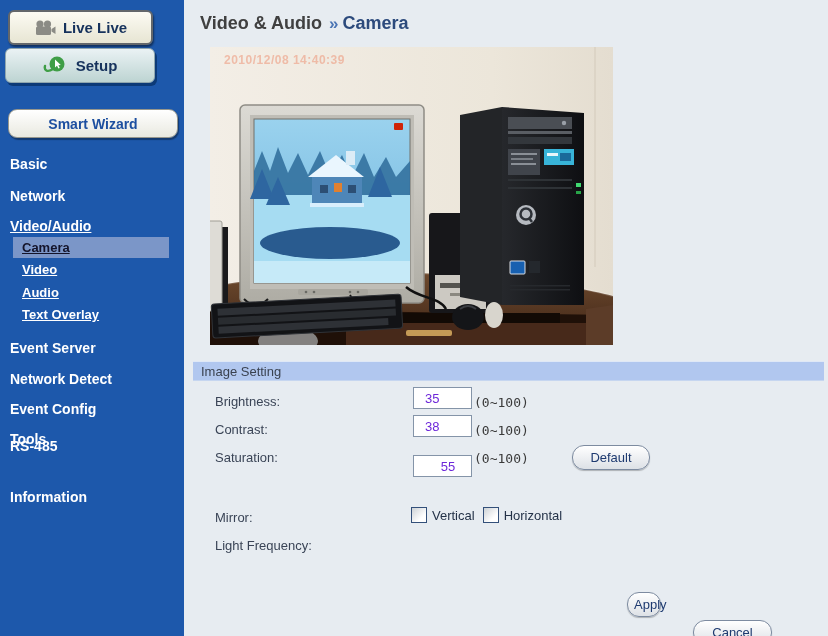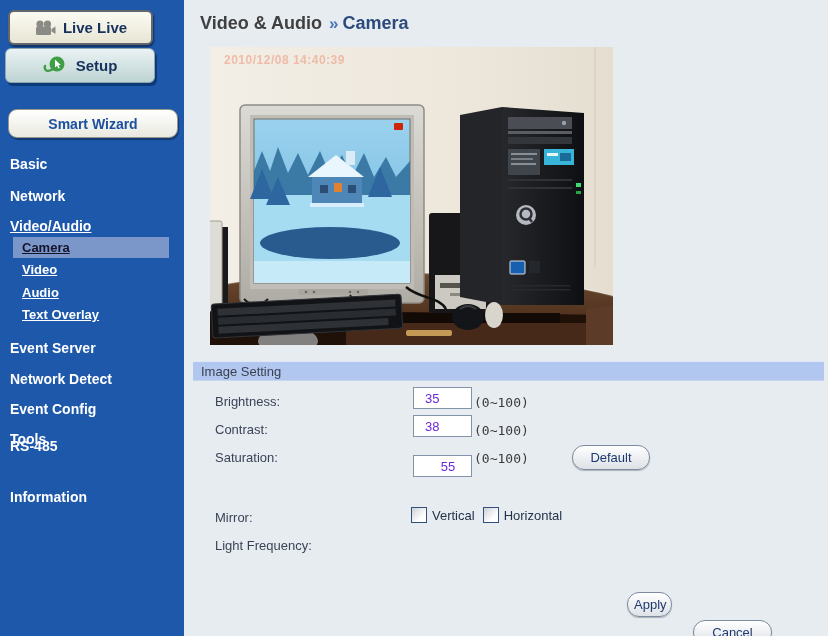--- a/index.html
+++ b/index.html
@@ -56,21 +56,21 @@
   .radio{width:12px;height:12px;border:1px solid #33507a;border-radius:50%;
         background:radial-gradient(circle at 35% 35%,#ffffff 55%,#d8dde2);
         display:inline-block;margin-right:5px;cursor:pointer;position:relative;}
   .radio.checked::after{content:"";position:absolute;left:3px;top:3px;width:6px;height:6px;
         border-radius:50%;background:#2f9e3f;}
   .opt-label{}
   .push-btn{position:absolute;height:25px;border:1px solid #7d8ba0;border-radius:12px;
         background:linear-gradient(#ffffff,#dde1e6);color:#1e3a70;font-size:13px;
         font-family:"Liberation Sans",sans-serif;cursor:pointer;box-shadow:0 1px 1px rgba(0,0,0,.25);}
   .btn-default{left:572px;top:445px;width:78px;}
-  .btn-apply{left:627px;top:592px;width:45px;}
+  .btn-apply{left:627px;top:592px;width:34px;}
   .btn-cancel{left:693px;top:620px;width:79px;}
 </style>
 </head>
 <body>
 
 <div id="app">
 
   <div class="sidebar">
 
     <div class="side-btn btn-live">

